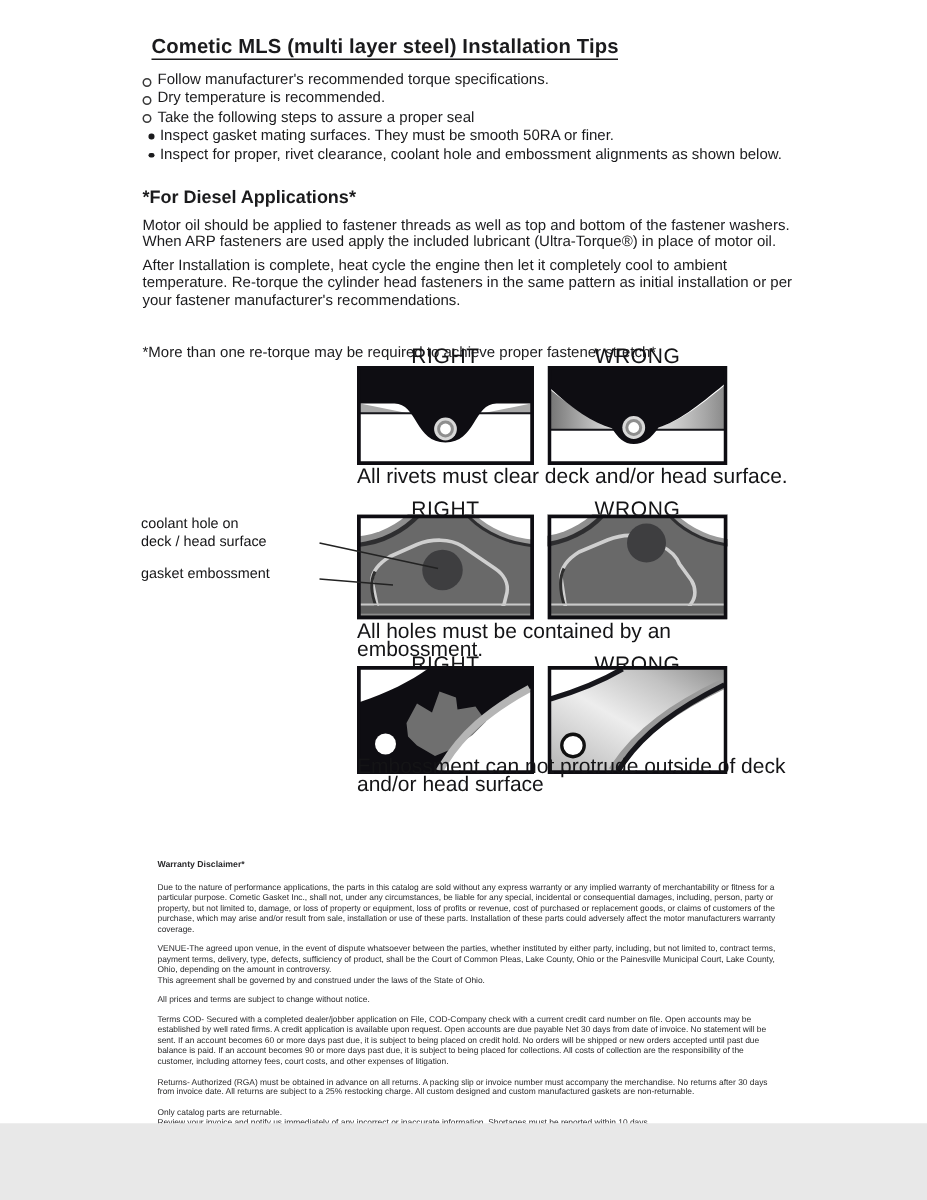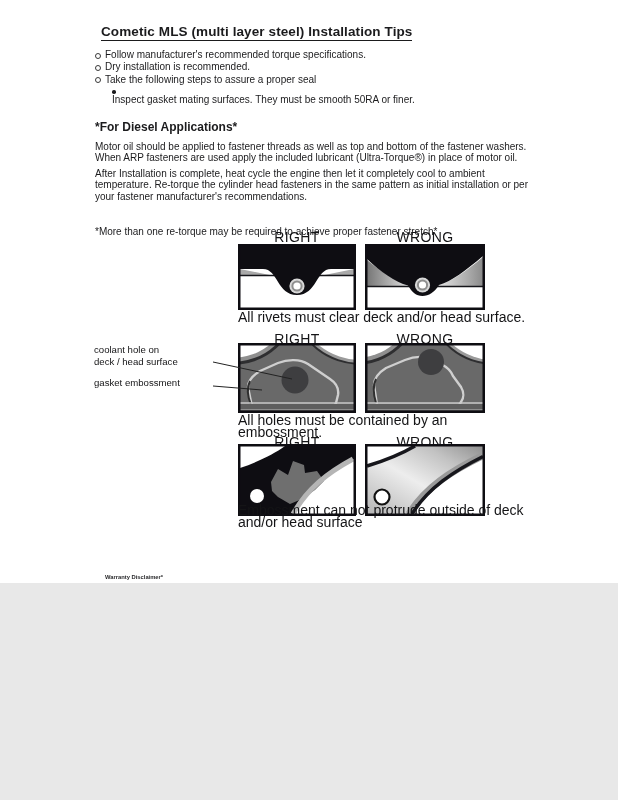--- a/index.html
+++ b/index.html
@@ -1,18 +1,18 @@
 <!DOCTYPE html>
 <html><head>
 <meta charset="utf-8">
 <style>
   html,body{margin:0;padding:0;background:#e8e8e8;}
   .page{
     position:relative;
-    width:618px;height:583px;
+    width:618px;height:749px;
     background:#ffffff;
     font-family:"Liberation Sans","DejaVu Sans",sans-serif;
     color:#1b1b1d;
     overflow:hidden;
     margin:0 auto;
   }
   
   .content{position:absolute;left:95px;top:22px;width:440px;}
   .title{
     display:inline-block;
@@ -21,21 +21,21 @@
     border-bottom:1.6px solid #1b1b1d;
     padding-bottom:1px;
     letter-spacing:.1px;
   }
   .tips{list-style:none;margin:0;padding:0;font-size:10px;}
   .tips li{display:flex;align-items:flex-start;line-height:12.4px;}
   .b-open{
     width:4px;height:4px;border:1px solid #3a3a3a;border-radius:50%;
     margin:3.5px 4px 0 0;flex:0 0 auto;background:#fff;
   }
-  .sub li{margin-left:17px;flex-direction:column;}
+  .sub li{margin-left:4px;}
   .b-fill{
     width:3.6px;height:3.6px;border-radius:50%;background:#1b1b1d;
     margin:4px 4px 0 0;flex:0 0 auto;
   }
   .diesel-h{margin:14px 0 0 0;font-size:12px;font-weight:bold;}
   .para{margin:6.5px 0 0 0;font-size:10px;line-height:11.5px;width:436px;}
   
   .dg-label{
     position:absolute;font-size:14px;letter-spacing:.4px;
     text-align:center;color:#141416;
@@ -68,31 +68,35 @@
   <div class="content">
     <h1 class="title">Cometic MLS (multi layer steel) Installation Tips</h1>
 
     <ul class="tips">
       <li>
         <span class="b-open"></span>
         <span>Follow manufacturer's recommended torque specifications.</span>
       </li>
       <li>
         <span class="b-open"></span>
-        <span>Dry installation is recommended.</span>
+        <span>Dry temperature is recommended.</span>
       </li>
       <li>
         <span class="b-open"></span>
         <span>Take the following steps to assure a proper seal</span>
       </li>
     </ul>
     <ul class="tips sub">
       <li>
         <span class="b-fill"></span>
         <span>Inspect gasket mating surfaces.  They must be smooth 50RA or finer.</span>
+      </li>
+      <li>
+        <span class="b-fill"></span>
+        <span>Inspect for proper, rivet clearance, coolant hole and embossment alignments as shown below.</span>
       </li>
     </ul>
 
     <h2 class="diesel-h">*For Diesel Applications*</h2>
     <p class="para">Motor oil should be applied to fastener threads as well as top and bottom of the fastener washers. When ARP fasteners are used apply the included lubricant (Ultra-Torque®) in place of motor oil.</p>
     <p class="para" style="margin-top:4px">After Installation is complete, heat cycle the engine then let it completely cool to ambient temperature. Re-torque the cylinder head fasteners in the same pattern as initial installation or per your fastener manufacturer's recommendations.</p>
     <p class="para" style="margin-top:24px">*More than one re-torque may be required to achieve proper fastener stretch*</p>
   </div>
 
   <div class="dg-label" style="left:238px;top:229px;width:118px">RIGHT</div>

